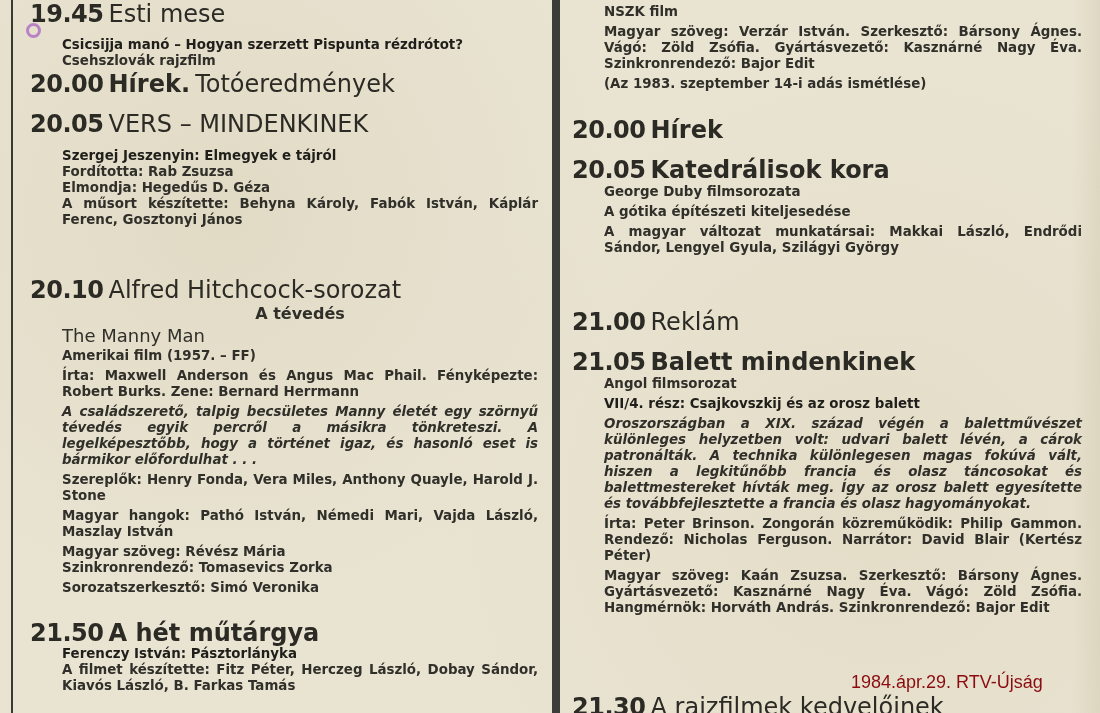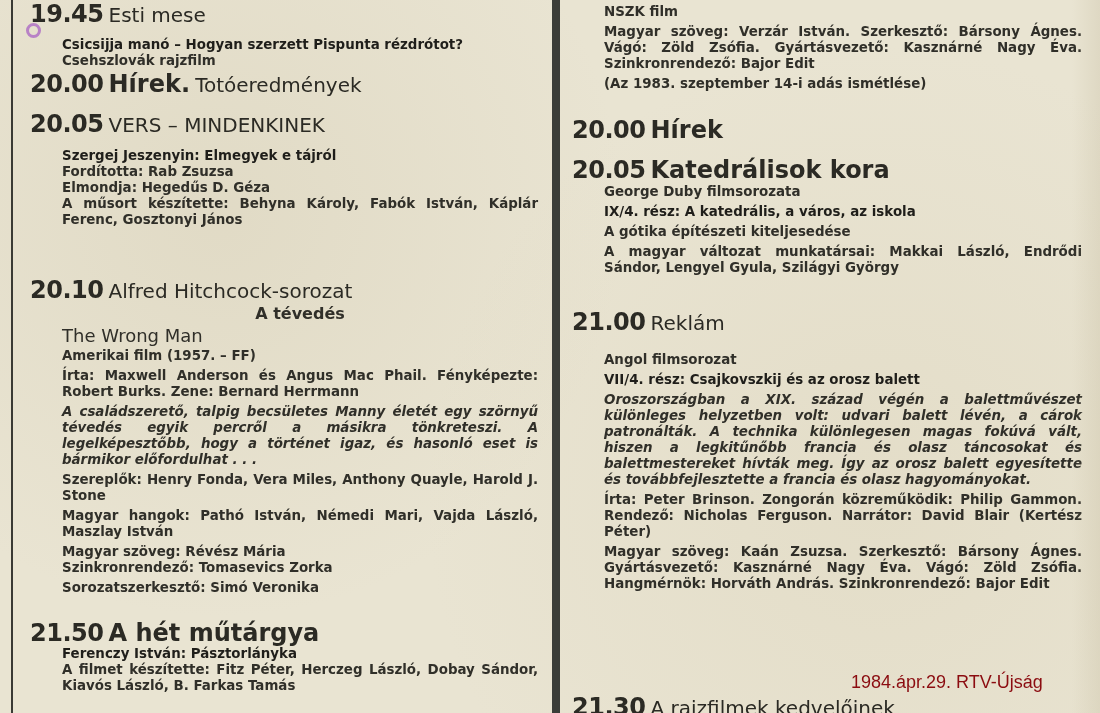--- a/index.html
+++ b/index.html
@@ -19,21 +19,21 @@
   .mid-rule {
     position: absolute; left: 552px; top: 0; bottom: 0; width: 8px; background: #3b3d38;
   }
   .col { position: absolute; top: 0; }
   .col.left { left: 30px; width: 508px; }
   .col.right { left: 572px; width: 510px; }
 
   .prog { position: absolute; left: 0; right: 0; }
   .head { white-space: nowrap; line-height: 1; }
   .time { font-weight: bold; font-size: 24px; letter-spacing: -0.5px; }
-  .title-light { font-size: 20px; font-weight: normal; }
+  .title-light { font-size: 24px; font-weight: normal; }
   .title-bold { font-size: 24px; font-weight: bold; }
   .body { margin-left: 32px; font-size: 13.4px; line-height: 16px; font-weight: bold; color: #302f29; }
   .body .p { margin-top: 4px; text-align: justify; }
   .body .p:first-child { margin-top: 2px; }
   .body .it { font-style: italic; }
   .body .heavy { font-weight: 900; color: #1f1e1a; }
   .sub-big { font-size: 16px; font-weight: bold; margin-top: 4px; text-align: center; }
   .sub-med { font-size: 18px; font-weight: normal; margin-top: 6px; }
   .circle {
     position: absolute; left: 26px; top: 23px; width: 15px; height: 15px;
@@ -89,21 +89,21 @@
       </div>
     </div>
 
     <div class="prog" style="top:238px;margin-top:40px;">
       <div class="head">
         <span class="time">20.10</span>
         <span class="title-light">Alfred Hitchcock-sorozat</span>
       </div>
       <div class="body">
         <div class="sub-big">A tévedés</div>
-        <div class="sub-med">The Wrong Man</div>
+        <div class="sub-med">The Manny Man</div>
         <div class="p">Amerikai film (1957. – FF)</div>
         <div class="p">Írta: Maxwell Anderson és Angus Mac Phail. Fényképezte: Robert Burks. Zene: Bernard Herrmann</div>
         <div class="p it">A családszerető, talpig becsületes Manny életét egy szörnyű tévedés egyik percről a másikra tönkreteszi. A legelképesztőbb, hogy a történet igaz, és hasonló eset is bármikor előfordulhat . . .</div>
         <div class="p">Szereplők: Henry Fonda, Vera Miles, Anthony Quayle, Harold J. Stone</div>
         <div class="p">Magyar hangok: Pathó István, Némedi Mari, Vajda László, Maszlay István</div>
         <div class="p">Magyar szöveg: Révész Mária</div>
         <div>Szinkronrendező: Tomasevics Zorka</div>
         <div class="p">Sorozatszerkesztő: Simó Veronika</div>
       </div>
     </div>
@@ -138,34 +138,37 @@
       </div>
     </div>
 
     <div class="prog" style="top:158px;">
       <div class="head">
         <span class="time">20.05</span>
         <span class="title-bold">Katedrálisok kora</span>
       </div>
       <div class="body">
         <div class="p">George Duby filmsorozata</div>
-        <div class="p heavy">IX/4. rész: A katedrális, a város, az iskola</div>
         <div class="p">A gótika építészeti kiteljesedése</div>
         <div class="p">A magyar változat munkatársai: Makkai László, Endrődi Sándor, Lengyel Gyula, Szilágyi György</div>
       </div>
     </div>
 
     <div class="prog" style="top:310px;">
       <div class="head">
         <span class="time">21.00</span>
         <span class="title-light">Reklám</span>
       </div>
     </div>
 
     <div class="prog" style="top:350px;">
+      <div class="head">
+        <span class="time">21.05</span>
+        <span class="title-bold">Balett mindenkinek</span>
+      </div>
       <div class="body">
         <div class="p">Angol filmsorozat</div>
         <div class="p heavy">VII/4. rész: Csajkovszkij és az orosz balett</div>
         <div class="p it">Oroszországban a XIX. század végén a balettművészet különleges helyzetben volt: udvari balett lévén, a cárok patronálták. A technika különlegesen magas fokúvá vált, hiszen a legkitűnőbb francia és olasz táncosokat és balettmestereket hívták meg. Így az orosz balett egyesítette és továbbfejlesztette a francia és olasz hagyományokat.</div>
         <div class="p">Írta: Peter Brinson. Zongorán közreműködik: Philip Gammon. Rendező: Nicholas Ferguson. Narrátor: David Blair (Kertész Péter)</div>
         <div class="p">Magyar szöveg: Kaán Zsuzsa. Szerkesztő: Bársony Ágnes. Gyártásvezető: Kasznárné Nagy Éva. Vágó: Zöld Zsófia. Hangmérnök: Horváth András. Szinkronrendező: Bajor Edit</div>
       </div>
     </div>
 
     <div class="prog" style="top:695px;">

